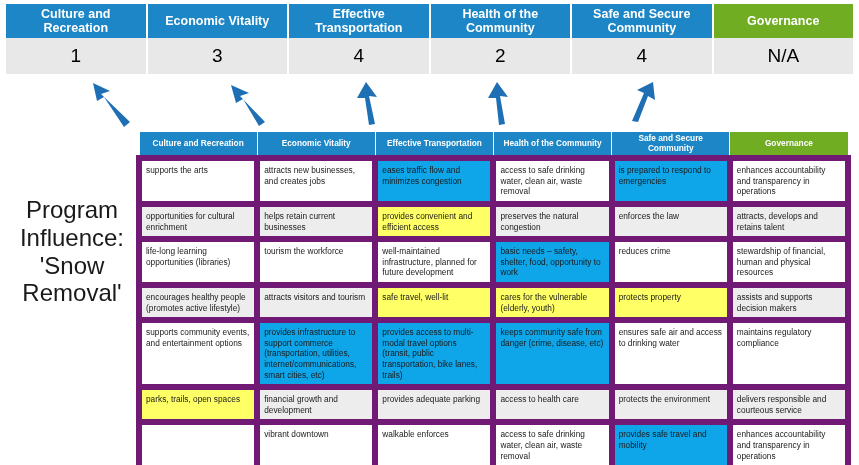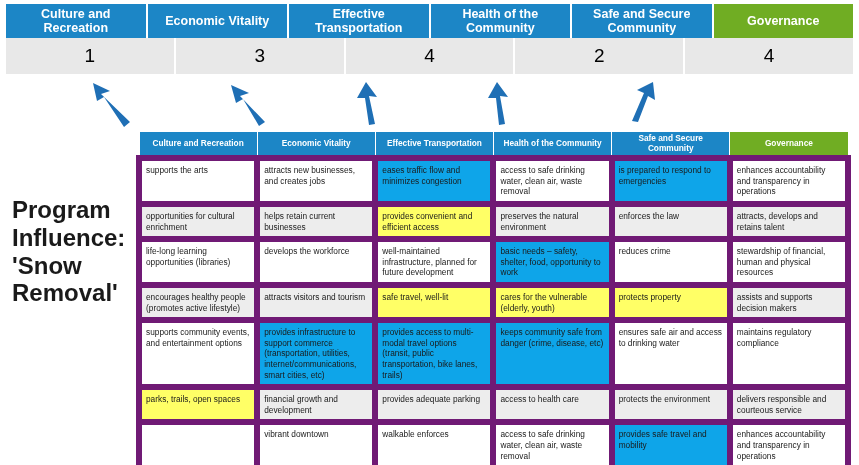--- a/index.html
+++ b/index.html
@@ -72,22 +72,21 @@
 
   
   #caption {
     position: absolute;
     left: 12px;
     top: 196px;
     width: 120px;
     font-size: 24px;
     color: #1a1a1a;
     line-height: 1.16;
-    text-align: left;
-    font-weight: bold;
+    text-align: center;
   }
 
   
   #matrix {
     position: absolute;
     left: 136px;
     top: 131px;
     width: 715px;
     border-collapse: collapse;
     table-layout: fixed;
@@ -134,20 +133,21 @@
     <div class="top-head-cell th-blue">Health of the Community</div>
     <div class="top-head-cell th-blue">Safe and Secure Community</div>
     <div class="top-head-cell th-green">Governance</div>
   </div>
   <div id="top-score-row">
     <div class="top-score-cell">1</div>
     <div class="top-score-cell">3</div>
     <div class="top-score-cell">4</div>
     <div class="top-score-cell">2</div>
     <div class="top-score-cell">4</div>
+    <div class="top-score-cell">N/A</div>
   </div>
 </div>
 
 <svg id="arrows" viewBox="0 0 859 58">
   <g fill="#1f6fb5" stroke="none">
 
     <g>
       <path d="M130 48 L101 20 L110 17 L93 9 L97 27 L104 23 L124 53 Z"></path>
     </g>
 
@@ -196,27 +196,27 @@
         <td>attracts new businesses, and creates jobs</td>
         <td class="hl">eases traffic flow and minimizes congestion</td>
         <td>access to safe drinking water, clean air, waste removal</td>
         <td class="hl">is prepared to respond to emergencies</td>
         <td>enhances accountability and transparency in operations</td>
       </tr>
       <tr class="alt">
         <td>opportunities for cultural enrichment</td>
         <td>helps retain current businesses</td>
         <td class="hl">provides convenient and efficient access</td>
-        <td>preserves the natural environment</td>
+        <td>preserves the natural congestion</td>
         <td>enforces the law</td>
         <td>attracts, develops and retains talent</td>
       </tr>
       <tr>
         <td>life-long learning opportunities (libraries)</td>
-        <td>develops the workforce</td>
+        <td>tourism the workforce</td>
         <td>well-maintained infrastructure, planned for future development</td>
         <td class="hl">basic needs – safety, shelter, food, opportunity to work</td>
         <td>reduces crime</td>
         <td>stewardship of financial, human and physical resources</td>
       </tr>
       <tr class="alt">
         <td>encourages healthy people (promotes active lifestyle)</td>
         <td>attracts visitors and tourism</td>
         <td class="hl">safe travel, well-lit</td>
         <td class="hl">cares for the vulnerable (elderly, youth)</td>

